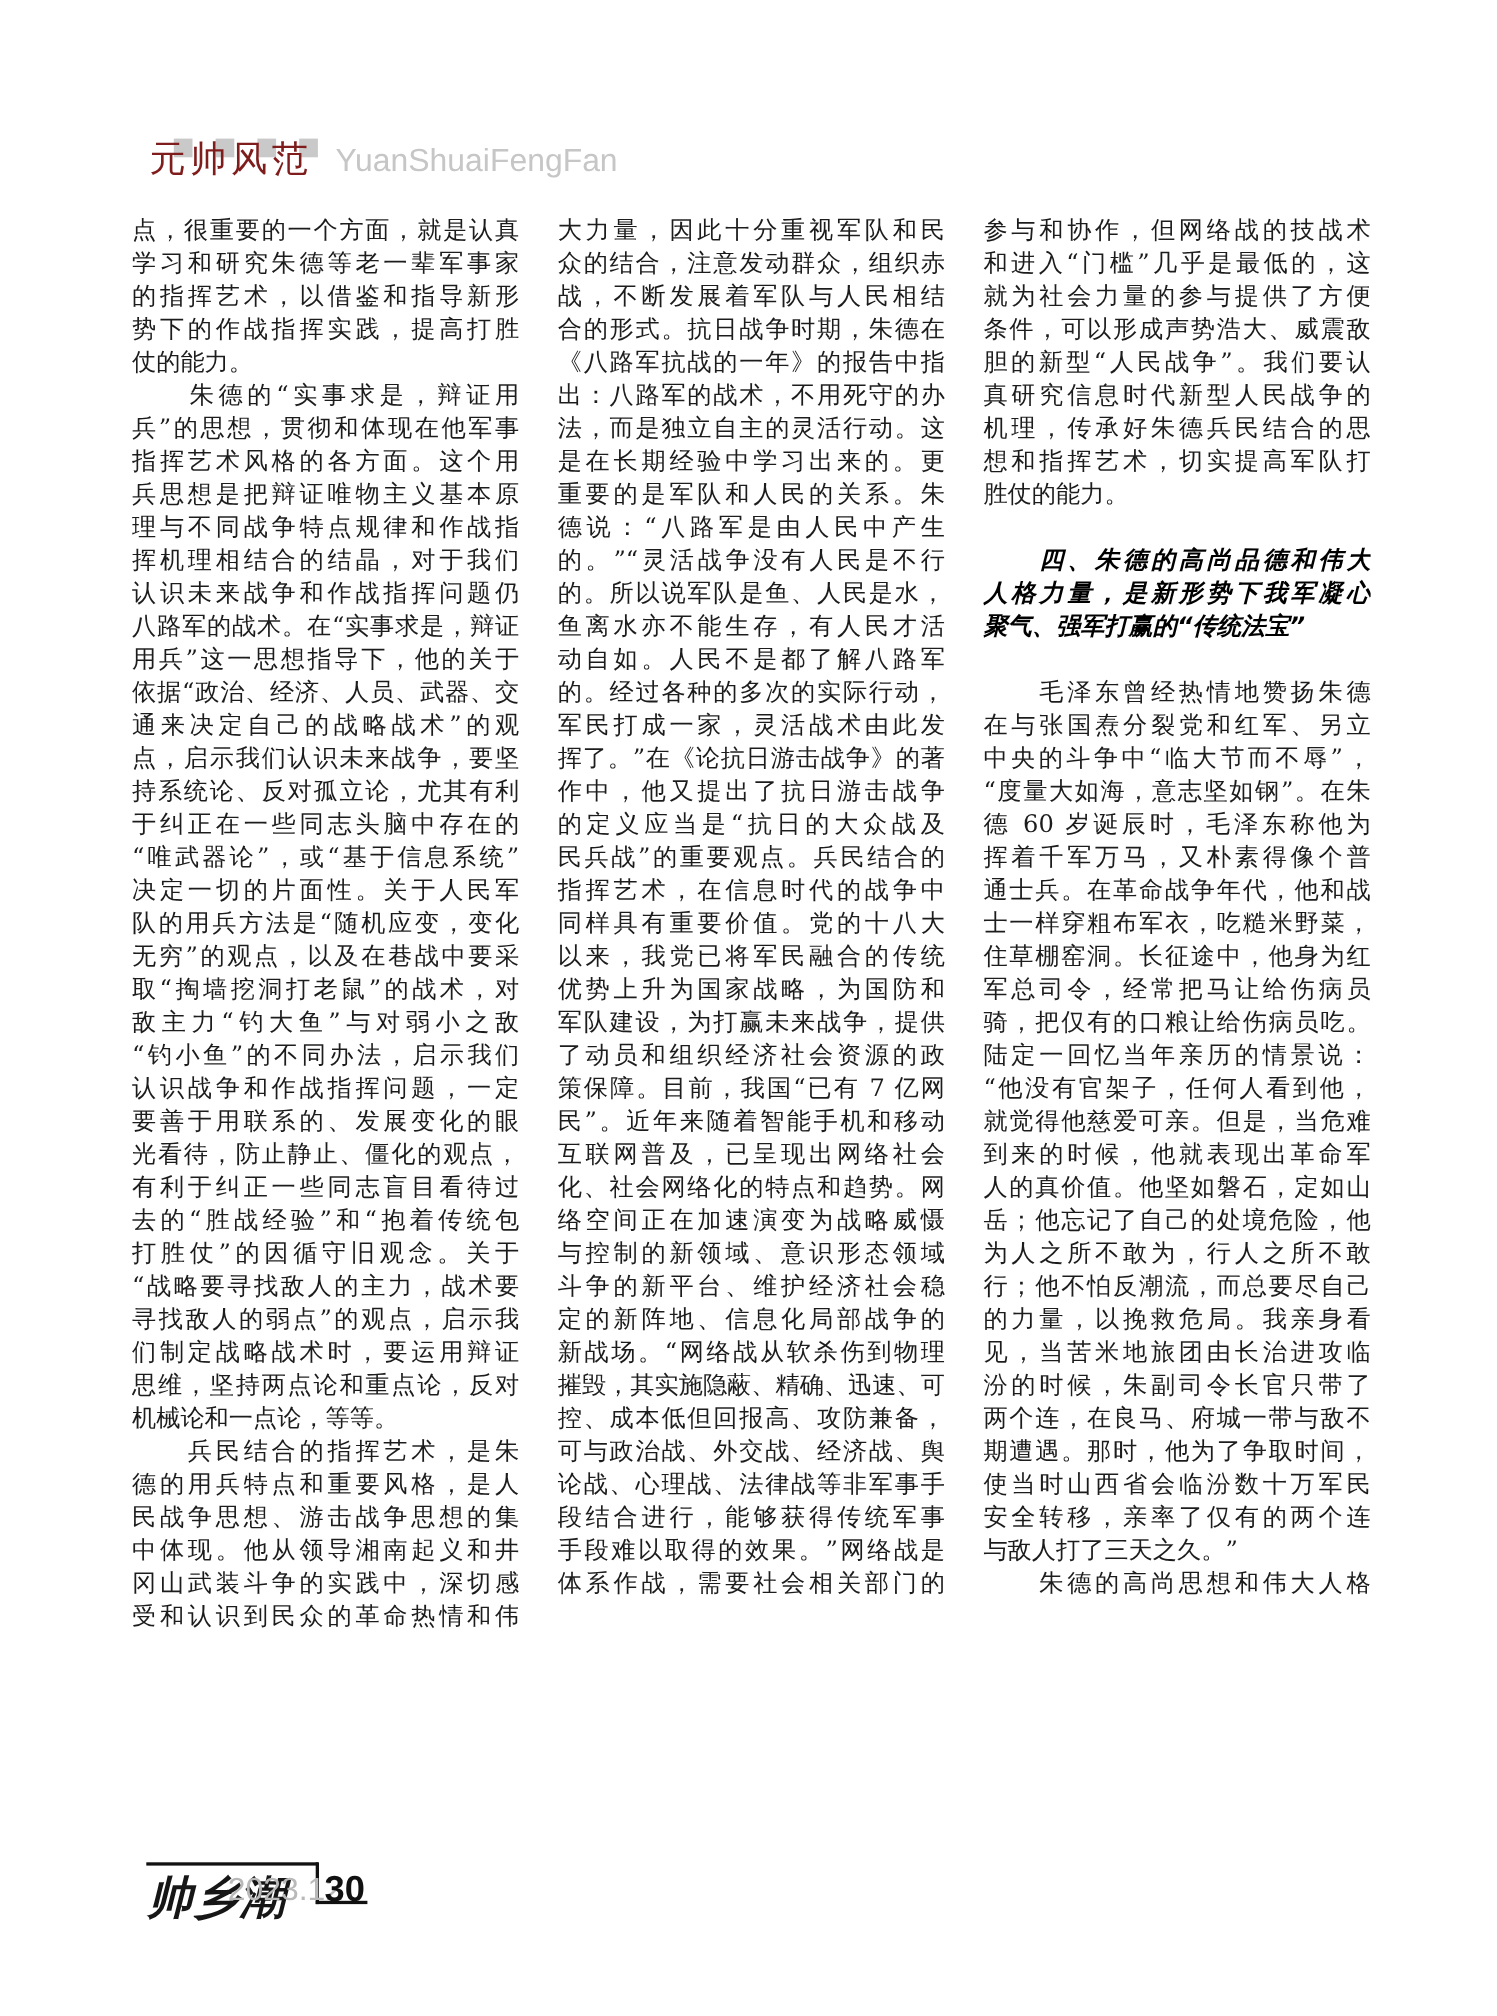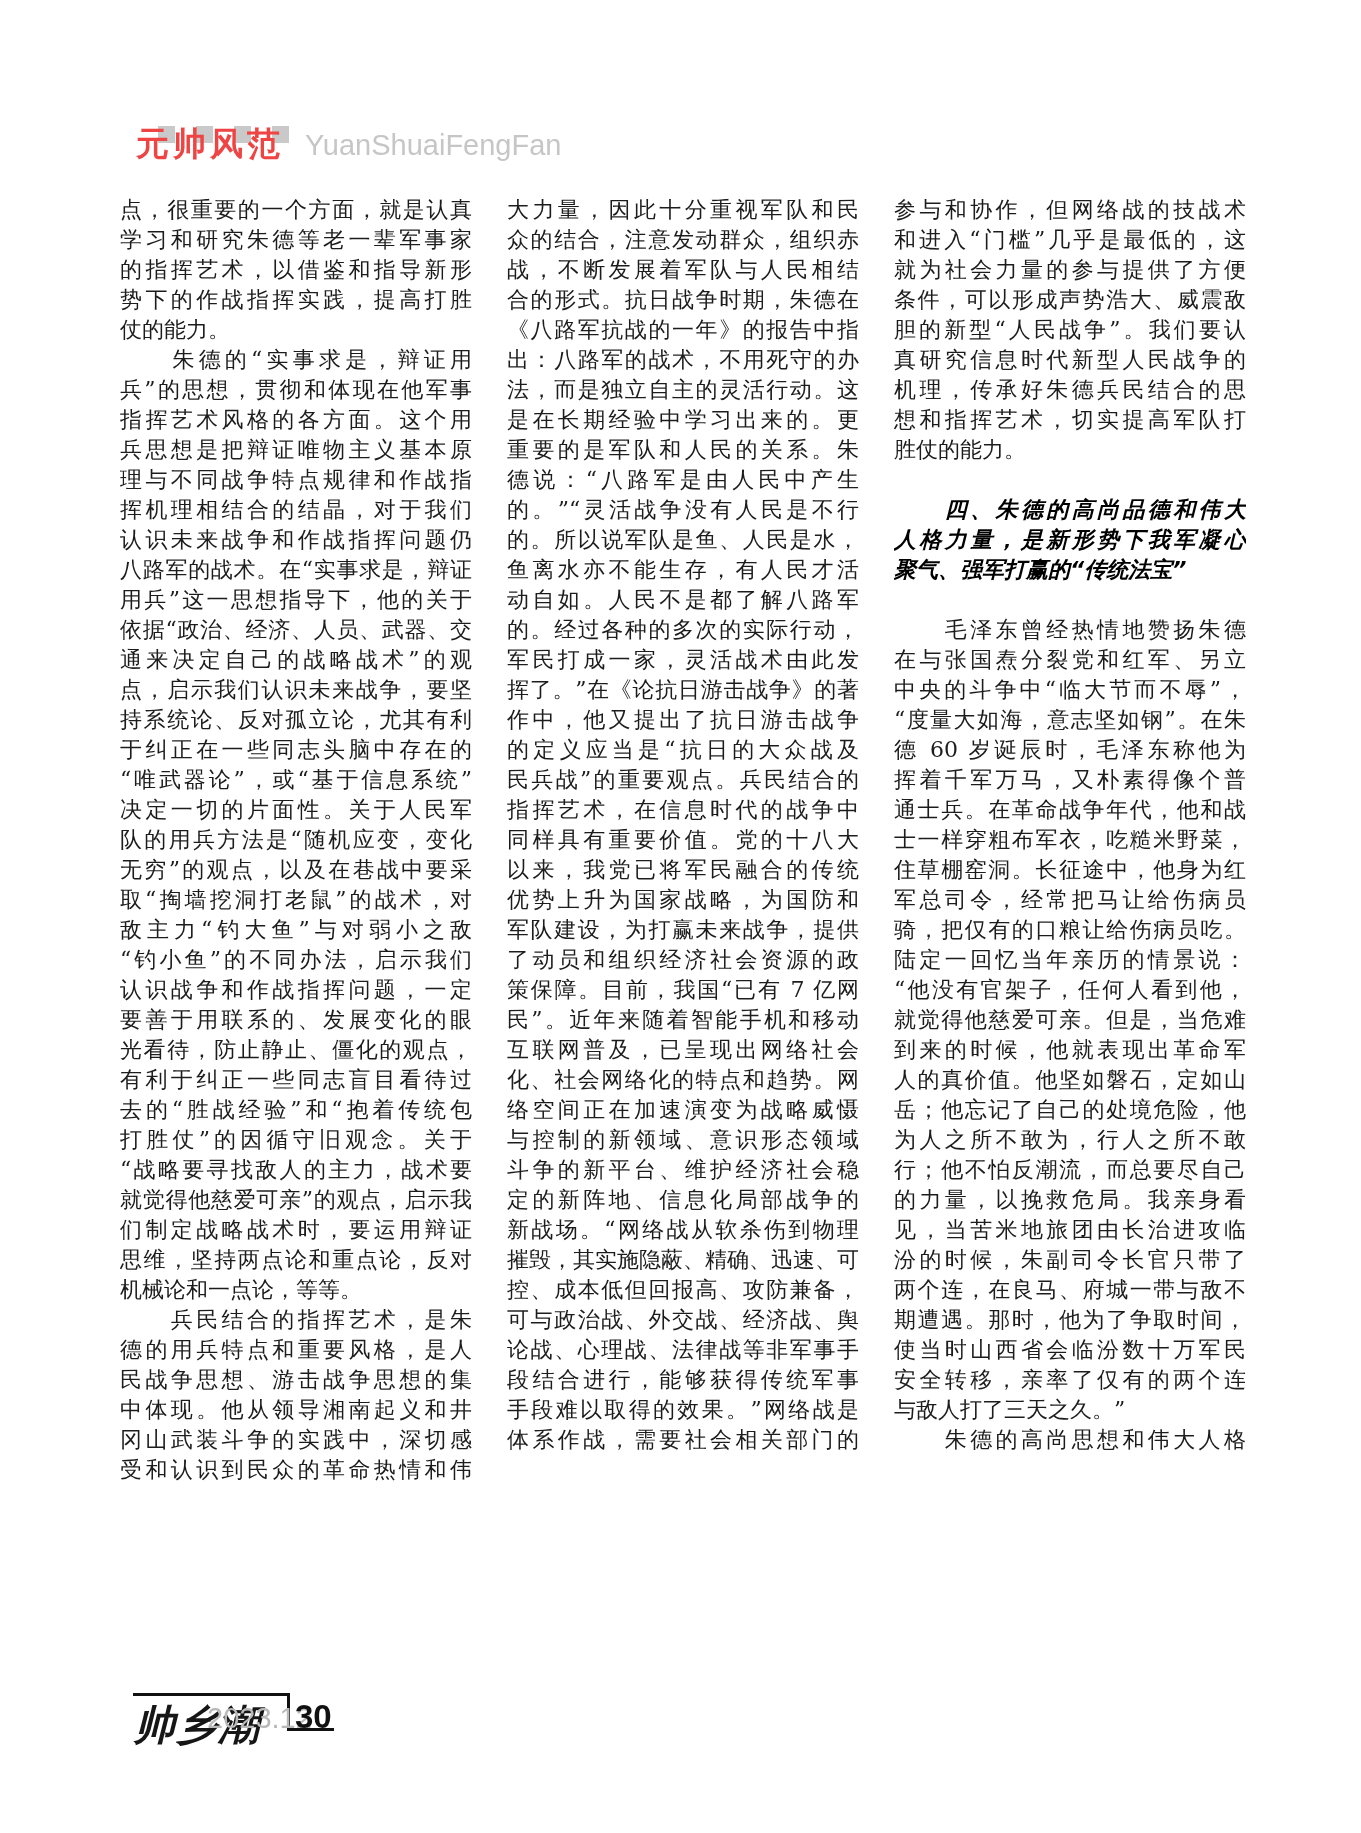--- a/index.html
+++ b/index.html
@@ -16,21 +16,21 @@
   
   .header { position: absolute; left: 136px; top: 122px; height: 52px; white-space: nowrap; }
   .deco-squares { position: absolute; left: 22px; top: 4px; }
   .deco-squares span {
     display: inline-block; width: 17px; height: 17px;
     background: #c9c9c9; margin-right: 21px;
   }
   .cn-title {
     position: relative;
     font-family: "DejaVu Sans", "Liberation Sans", sans-serif;
-    font-weight: 700; font-size: 33px; letter-spacing: 4px; color: #ef4444;
+    font-weight: 400; font-size: 33px; letter-spacing: 4px; color: #7f1d1d;
   }
   .pinyin {
     position: relative;
     font-family: "Liberation Sans", sans-serif;
     font-size: 29px; color: #c6c6c6; margin-left: 16px; letter-spacing: 0px;
   }
 
   
   .columns {
     position: absolute; left: 120px; top: 171px; width: 1126px;
@@ -111,21 +111,21 @@
         <div class="line">取“掏墙挖洞打老鼠”的战术，对</div>
         <div class="line">敌主力“钓大鱼”与对弱小之敌</div>
         <div class="line">“钓小鱼”的不同办法，启示我们</div>
         <div class="line">认识战争和作战指挥问题，一定</div>
         <div class="line">要善于用联系的、发展变化的眼</div>
         <div class="line">光看待，防止静止、僵化的观点，</div>
         <div class="line">有利于纠正一些同志盲目看待过</div>
         <div class="line">去的“胜战经验”和“抱着传统包</div>
         <div class="line">打胜仗”的因循守旧观念。关于</div>
         <div class="line">“战略要寻找敌人的主力，战术要</div>
-        <div class="line">就觉得他慈爱可亲”的观点，启示我</div>
+        <div class="line">寻找敌人的弱点”的观点，启示我</div>
         <div class="line">们制定战略战术时，要运用辩证</div>
         <div class="line">思维，坚持两点论和重点论，反对</div>
         <div class="line end">机械论和一点论，等等。</div>
         <div class="line">　　兵民结合的指挥艺术，是朱</div>
         <div class="line">德的用兵特点和重要风格，是人</div>
         <div class="line">民战争思想、游击战争思想的集</div>
         <div class="line">中体现。他从领导湘南起义和井</div>
         <div class="line">冈山武装斗争的实践中，深切感</div>
         <div class="line">受和认识到民众的革命热情和伟</div>
       </section>

